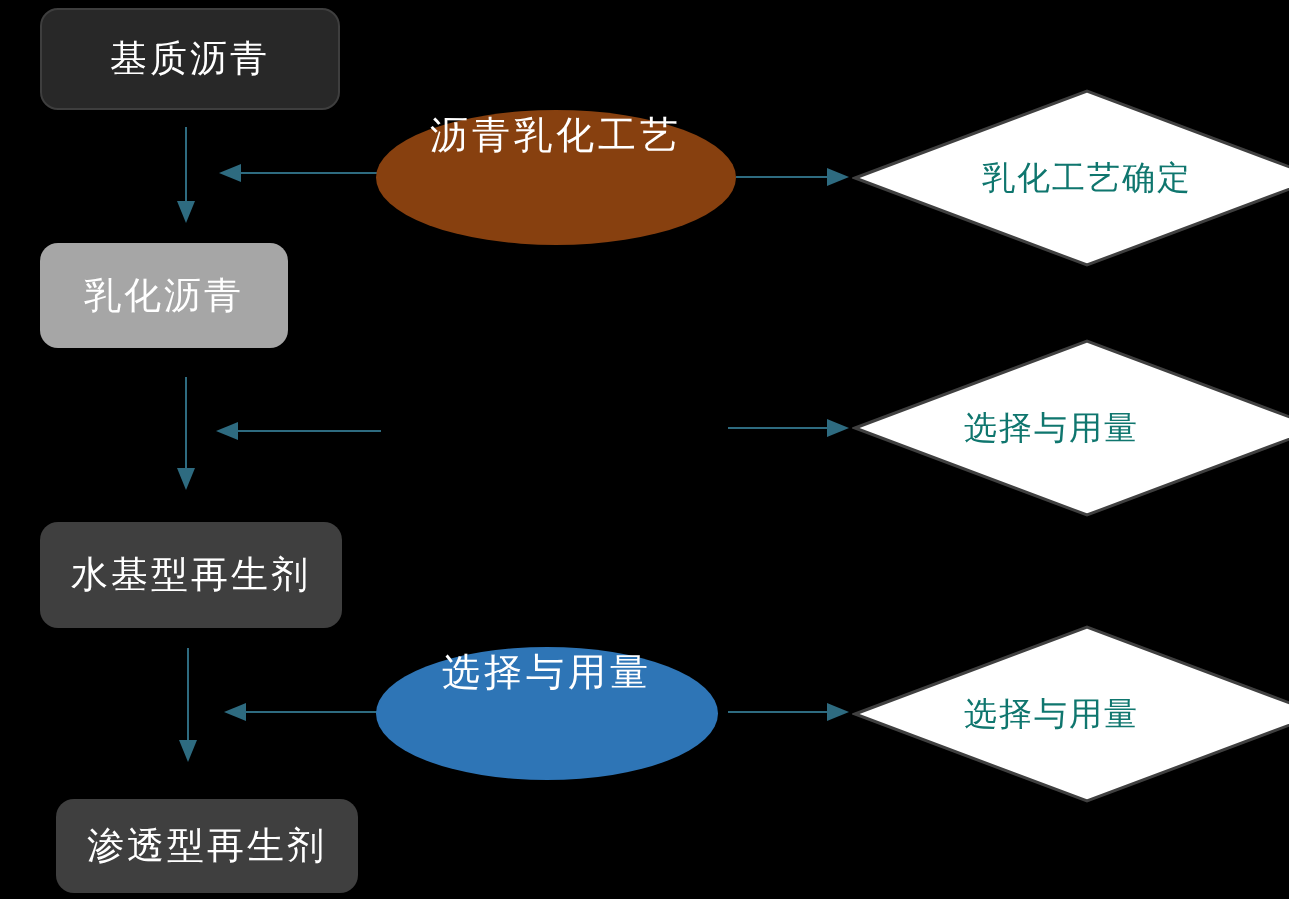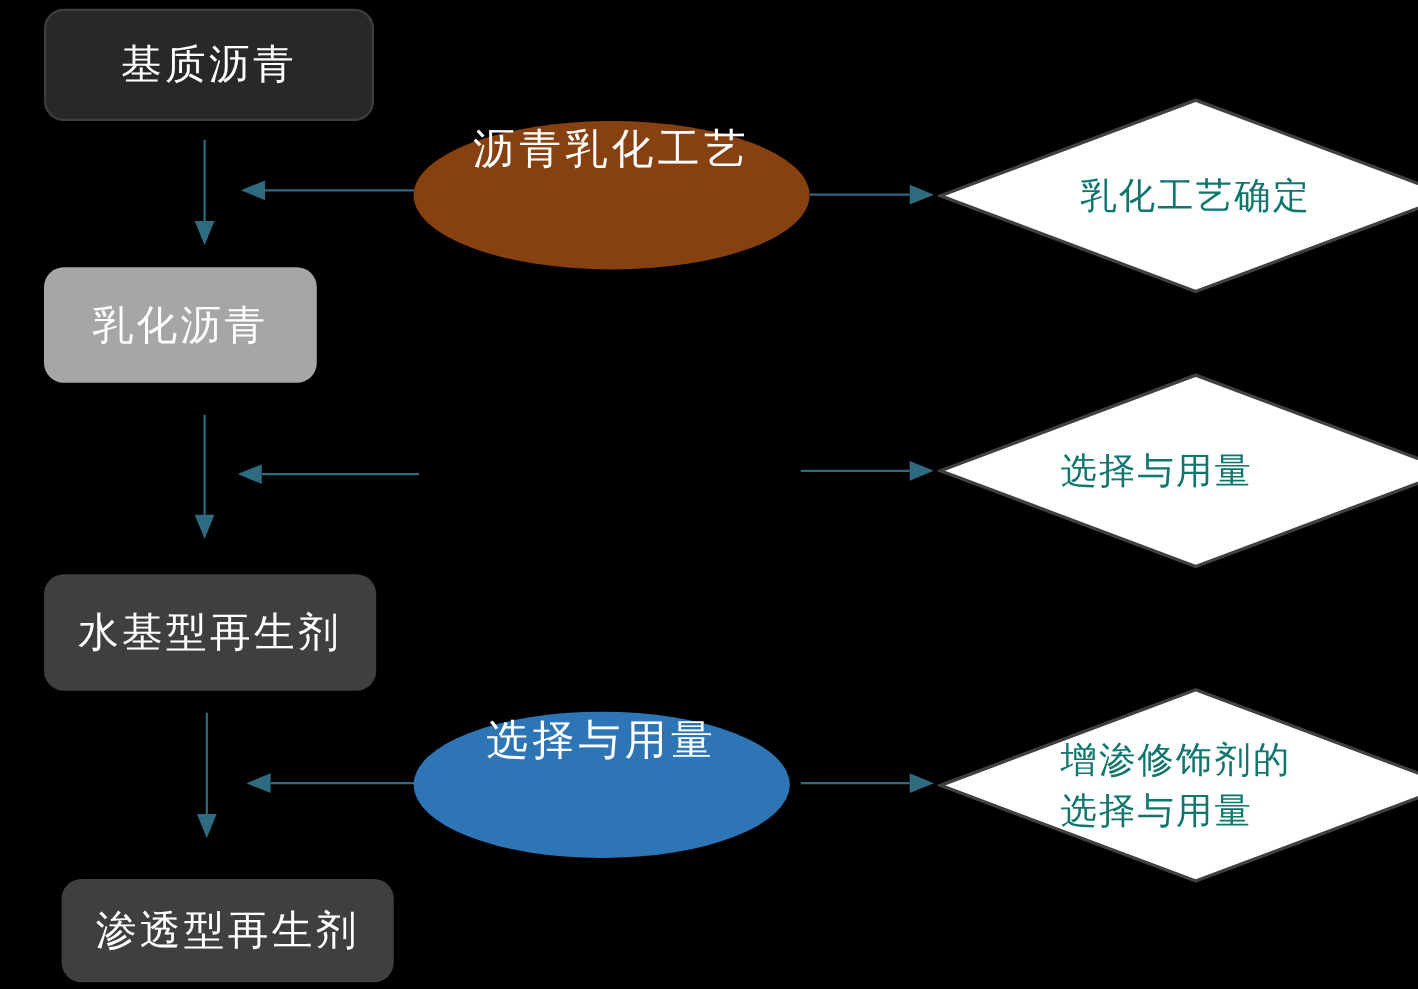--- a/index.html
+++ b/index.html
@@ -157,18 +157,17 @@
     </svg>
     <div class="label label-left">
       <span>选择与用量</span>
     </div>
   </div>
   <div class="decision" id="decision-2">
     <svg width="470" height="180" viewBox="0 0 470 180">
       <polygon points="3,90 235,3 467,90 235,177"></polygon>
     </svg>
     <div class="label label-left">
-      <span>增渗修饰剂的</span>
       <span>选择与用量</span>
     </div>
   </div>
 
 </div>
 
 </body></html>

